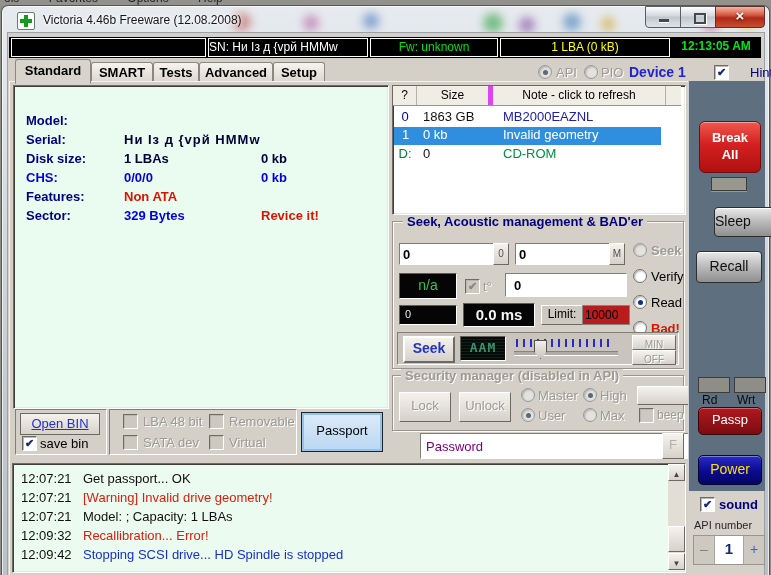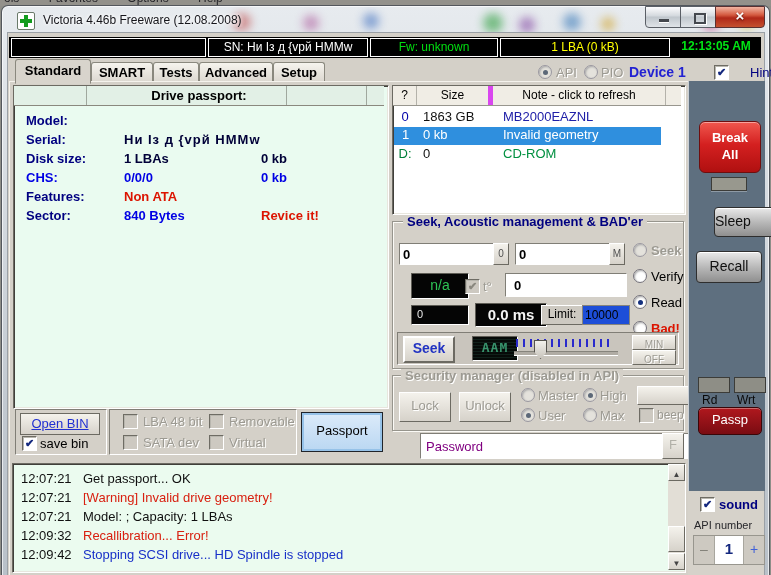--- a/index.html
+++ b/index.html
@@ -6,21 +6,21 @@
   #stage{position:relative;width:771px;height:575px;overflow:hidden;
          font-family:"Liberation Sans",sans-serif;font-size:13px;color:#000;
          background:#8E8E88;}
   .abs{position:absolute;}
   .inset{border-top:1px solid #807E76;border-left:1px solid #807E76;border-bottom:1px solid #FFF;border-right:1px solid #FFF;}
   .inset2{border:1px solid #FFF;border-top-color:#6C6A62;border-left-color:#6C6A62;box-shadow:inset 1px 1px 0 #403F3A, inset -1px -1px 0 #E8E6DE;}
   .outset{border-top:1px solid #FFF;border-left:1px solid #FFF;border-bottom:1px solid #6C6A62;border-right:1px solid #6C6A62;}
   .raised{border-top:1px solid #F4F2EC;border-left:1px solid #F4F2EC;border-bottom:1px solid #77756D;border-right:1px solid #77756D;}
   .etched{border:1px solid #97958D;box-shadow:inset 1px 1px 0 #FBFAF6, 1px 1px 0 #FBFAF6;}
   .btn{background:linear-gradient(#F4F2EC,#D6D2CA);text-align:center;cursor:default;}
-  .led{background:#050505;border-top:1px solid #5E5C55;border-left:1px solid #5E5C55;border-bottom:1px solid #FFF;border-right:1px solid #FFF;margin-left:12px;}
+  .led{background:#050505;border-top:1px solid #5E5C55;border-left:1px solid #5E5C55;border-bottom:1px solid #FFF;border-right:1px solid #FFF;}
   .dis{color:#9C9A92;text-shadow:1px 1px 0 #FFF;}
   .legend{background:#D4D0C8;padding:0 4px;font-weight:bold;line-height:13px;}
   .cb{display:inline-block;width:13px;height:13px;background:#FFF;border-top:1px solid #6E6C64;border-left:1px solid #6E6C64;border-bottom:1px solid #FFF;border-right:1px solid #FFF;box-shadow:inset 1px 1px 0 #B8B6AE;text-align:center;line-height:12px;font-size:11px;font-weight:bold;color:#14287E;}
   .cb.graybox{background:#CDC9C1;color:#8A887F;}
   .rad{display:inline-block;width:12px;height:12px;border-radius:50%;background:#FFF;border:1px solid #74727A;box-shadow:inset 1px 1px 2px #AAA;vertical-align:middle;}
   .rad.sel::after{content:"";display:block;width:5px;height:5px;border-radius:50%;background:#14307E;margin:3.5px auto 0;}
   .rad.disd{background:#E4E2DC;border-color:#9A98A0;}
   .rad.disd.sel::after{background:#5C6878;}
   .tab{background:linear-gradient(#F6F4EE,#DAD6CE);border:1px solid #8A887E;border-bottom:none;border-radius:3px 3px 0 0;text-align:center;line-height:20px;}
   .cell{overflow:hidden;white-space:nowrap;}
@@ -67,21 +67,21 @@
       </div>
       <div class="abs" style="left:70px;top:0;width:48px;height:20px;background:linear-gradient(#F2B5A2,#D45A40 40%,#B02818 55%,#C4502E);border:1px solid #5A3030;border-radius:0 0 4px 0;text-align:center;">
         <span style="color:#FFF;font-weight:bold;font-size:15px;line-height:18px;text-shadow:0 1px 2px #501008;">×</span>
       </div>
     </div>
 
     <div class="abs" style="left:5px;top:26px;width:756px;height:543px;background:#D4D0C8;border:1px solid #9AA0A6;">
 
       <div class="abs" style="left:1px;top:4px;width:752px;height:21px;background:#000;">
         <div class="abs" style="left:2px;top:1px;width:193px;height:17px;background:#000;border:1px solid #FFF;"></div>
-        <div class="abs cell" style="left:199px;top:1px;width:158px;height:17px;border:1px solid #FFF;color:#FFF;font-size:12px;text-align:center;line-height:17px;">SN: Ни Iз д {vрй HMMw</div>
+        <div class="abs cell" style="left:199px;top:1px;width:158px;height:17px;border:1px solid #FFF;color:#FFF;font-size:12px;text-align:left;line-height:17px;">SN: Ни Iз д {vрй HMMw</div>
         <div class="abs cell" style="left:361px;top:1px;width:126px;height:17px;border:1px solid #FFF;color:#00DF10;font-size:12px;text-align:center;line-height:17px;">Fw: unknown</div>
         <div class="abs cell" style="left:491px;top:1px;width:168px;height:17px;border:1px solid #FFF;color:#FFFF00;font-size:12px;text-align:center;line-height:17px;">1 LBA (0 kB)</div>
         <div class="abs cell" style="left:663px;top:1px;width:88px;height:17px;color:#00E414;font-size:12px;font-weight:bold;text-align:center;line-height:17px;">12:13:05 AM</div>
       </div>
 
       <div class="abs tab" style="left:7px;top:26px;width:74px;height:23px;background:#D8D4CC;font-weight:bold;line-height:22px;z-index:3;border-bottom:1px solid #D8D4CC;">
         <span>Standard</span></div>
       <div class="abs tab" style="left:83px;top:29px;width:60px;height:20px;">
         <span style="font-weight:bold;">SMART</span></div>
       <div class="abs tab" style="left:145px;top:29px;width:44px;height:20px;">
@@ -95,40 +95,34 @@
       <span class="abs dis" style="left:548px;top:32px;">API</span>
       <span class="rad disd abs" style="left:576px;top:32px;"></span>
       <span class="abs dis" style="left:593px;top:32px;">PIO</span>
       <span class="abs" style="left:621px;top:31px;font-size:14px;font-weight:bold;color:#2222D2;">Device 1</span>
       <span class="cb abs" style="left:706px;top:32px;"><span>✔</span></span>
       <span class="abs navy" style="left:742px;top:32px;">Hints</span>
 
       <div class="abs raised" style="left:1px;top:48px;width:678px;height:494px;background:#D4D0C8;z-index:2;"></div>
 
       <div class="abs inset2" style="left:5px;top:52px;width:374px;height:322px;background:#EAFBF0;z-index:4;">
-        <div class="abs" style="left:0;top:0;width:370px;height:19px;background:#E2F0E6;border-bottom:1px solid #8A887E;">
-          <div class="abs" style="left:72px;top:0;width:1px;height:19px;background:#A0A89E;"></div>
-          <div class="abs" style="left:272px;top:0;width:1px;height:19px;background:#A0A89E;"></div>
-          <div class="abs" style="left:352px;top:0;width:1px;height:19px;background:#A0A89E;"></div>
-          <div class="abs" style="left:0;top:2px;width:370px;text-align:center;font-weight:bold;">Drive passport:</div>
-        </div>
 
         <div class="abs navy" style="left:12px;top:27px;font-weight:bold;">Model:</div>
         <div class="abs navy" style="left:12px;top:46px;font-weight:bold;">Serial:</div>
         <div class="abs darknavy" style="left:110px;top:46px;font-weight:bold;letter-spacing:1px;">Ни Iз д {vрй HMMw</div>
         <div class="abs navy" style="left:12px;top:65px;font-weight:bold;">Disk size:</div>
         <div class="abs darknavy" style="left:110px;top:65px;font-weight:bold;">1 LBAs</div>
         <div class="abs darknavy" style="left:247px;top:65px;font-weight:bold;">0 kb</div>
         <div class="abs blue" style="left:12px;top:84px;font-weight:bold;">CHS:</div>
         <div class="abs blue" style="left:110px;top:84px;font-weight:bold;">0/0/0</div>
         <div class="abs blue" style="left:247px;top:84px;font-weight:bold;">0 kb</div>
         <div class="abs navy" style="left:12px;top:103px;font-weight:bold;">Features:</div>
         <div class="abs red" style="left:110px;top:103px;font-weight:bold;">Non ATA</div>
         <div class="abs navy" style="left:12px;top:122px;font-weight:bold;">Sector:</div>
-        <div class="abs blue" style="left:110px;top:122px;font-weight:bold;">840 Bytes</div>
+        <div class="abs blue" style="left:110px;top:122px;font-weight:bold;">329 Bytes</div>
         <div class="abs red" style="left:247px;top:122px;font-weight:bold;">Revice it!</div>
       </div>
 
       <div class="abs" style="left:5px;top:374px;width:374px;height:50px;z-index:4;">
         <div class="abs inset" style="left:2px;top:2px;width:90px;height:44px;"></div>
         <div class="abs outset btn" style="left:7px;top:6px;width:78px;height:20px;border-color:#6C6A62;border-style:solid;border-width:1px;">
           <span style="color:#2030D2;text-decoration:underline;line-height:19px;">Open BIN</span>
         </div>
         <span class="cb abs" style="left:9px;top:29px;"><span>✔</span></span>
         <span class="abs" style="left:27px;top:29px;">save bin</span>
@@ -195,21 +189,21 @@
         <span class="cb graybox abs" style="left:72px;top:57px;"><span style="color:#8A887F;">✔</span></span>
         <span class="abs dis" style="left:90px;top:57px;">t°</span>
         <input class="abs inset" readonly="" style="left: 112px; top: 51px; width: 110px; height: 20px; font-weight: bold; font-size: 13px; padding-left: 8px; background: rgb(255, 255, 255);" value="0">
 
         <div class="abs led" style="left:6px;top:83px;width:56px;height:18px;">
           <span style="color:#E8E8E8;font-size:11px;line-height:17px;padding-left:5px;">0</span></div>
         <div class="abs led" style="left:70px;top:81px;width:70px;height:22px;text-align:center;">
           <span style="color:#F4F4F4;font-weight:bold;font-size:15px;line-height:21px;">0.0 ms</span></div>
         <div class="abs outset" style="left:148px;top:83px;width:40px;height:18px;background:#CDC9C1;text-align:center;">
           <span style="font-size:12px;line-height:17px;">Limit:</span></div>
-        <input class="abs" readonly="" style="left: 189px; top: 83px; width: 42px; height: 16px; border: 1px solid rgb(134, 132, 124); font-size: 12px; padding-left: 2px; background: #1d4ed8;" value="10000">
+        <input class="abs" readonly="" style="left: 189px; top: 83px; width: 42px; height: 16px; border: 1px solid rgb(134, 132, 124); font-size: 12px; padding-left: 2px; background: #b91c1c;" value="10000">
 
         <div class="abs inset" style="left:4px;top:110px;width:280px;height:31px;background:#C9C5BD;">
           <div class="abs outset btn" style="left:5px;top:3px;width:48px;height:23px;border-width:2px;">
             <span style="color:#2233C2;font-weight:bold;font-size:14px;line-height:20px;">Seek</span></div>
           <div class="abs led" style="left:62px;top:3px;width:44px;height:23px;text-align:center;background:repeating-linear-gradient(#060A08 0 2px,#10201A 2px 3px);">
             <span style="font-family:'DejaVu Sans Mono',monospace;color:#3FA97C;font-size:13px;font-weight:bold;line-height:22px;opacity:.85;letter-spacing:1px;">AAM</span></div>
           <div class="abs" style="left:118px;top:6px;width:98px;height:8px;background:repeating-linear-gradient(to right,#2A2ACC 0 2px,transparent 2px 7px);"></div>
           <div class="abs" style="left:116px;top:18px;width:104px;height:3px;border-top:1px solid #86847C;border-bottom:1px solid #FFF;background:#B0ACA4;"></div>
           <div class="abs" style="left:136px;top:7px;width:11px;height:17px;background:linear-gradient(#F2F1EC,#C9C5BD);border:1px solid #55534E;clip-path:polygon(0 0,100% 0,100% 62%,50% 100%,0 62%);"></div>
           <div class="abs outset btn" style="left:234px;top:2px;width:42px;height:13px;">
@@ -283,20 +277,22 @@
         <div class="abs" style="left:7px;top:170px;width:64px;height:30px;background:linear-gradient(#E9E9E9,#B9B9B9 50%,#8F8F8F);border:1px solid #2E2E2E;border-radius:4px;box-shadow:inset 0 1px 0 #FFF;text-align:center;">
           <span style="font-size:14px;line-height:28px;color:#101010;">Recall</span></div>
 
         <div class="abs" style="left:9px;top:296px;width:30px;height:14px;background:#8E8E86;border:1px solid #3C3C38;"></div>
         <div class="abs" style="left:45px;top:296px;width:30px;height:14px;background:#8E8E86;border:1px solid #3C3C38;"></div>
         <span class="abs" style="left:13px;top:312px;color:#0A0A0A;font-size:12px;">Rd</span>
         <span class="abs" style="left:48px;top:312px;color:#0A0A0A;font-size:12px;">Wrt</span>
 
         <div class="abs" style="left:9px;top:326px;width:62px;height:26px;background:linear-gradient(#B0181E,#7A0C12);border:1px solid #3A0608;border-radius:5px;box-shadow:inset 0 1px 0 rgba(255,255,255,.35);text-align:center;">
           <span style="color:#FFF;font-size:13px;line-height:24px;">Passp</span></div>
+        <div class="abs" style="left:9px;top:374px;width:62px;height:28px;background:linear-gradient(#2A2AC8,#0A0A90 55%,#050560);border:1px solid #04043A;border-radius:5px;box-shadow:inset 0 1px 0 rgba(255,255,255,.4);text-align:center;">
+          <span style="color:#FFE000;font-size:14px;line-height:26px;">Power</span></div>
       </div>
 
       <div class="abs" style="left:680px;top:458px;width:76px;height:84px;background:#D6D2CA;z-index:4;">
         <span class="cb abs" style="left:12px;top:6px;"><span>✔</span></span>
         <span class="abs navy" style="left:31px;top:6px;font-weight:bold;">sound</span>
         <span class="abs" style="left:6px;top:28px;font-size:11px;color:#26262A;">API number</span>
         <div class="abs" style="left:5px;top:44px;width:70px;height:28px;border:1px solid #98968E;background:#FFF;display:flex;">
           <div style="width:20px;background:#CDC9C1;border-right:1px solid #A8A69E;text-align:center;">
             <span style="color:#84827A;line-height:26px;font-size:14px;">–</span></div>
           <div style="flex:1;text-align:center;">

